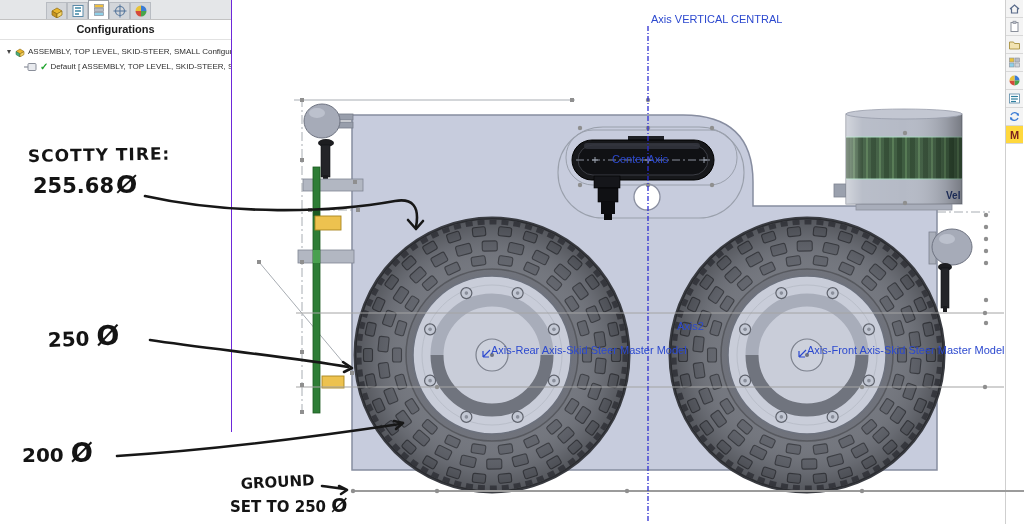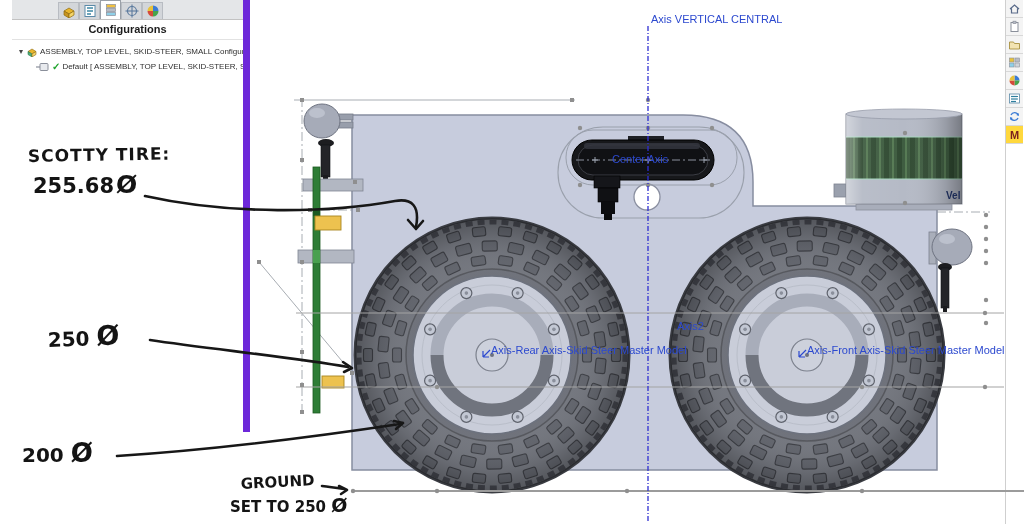--- a/index.html
+++ b/index.html
@@ -1,20 +1,20 @@
 <!DOCTYPE html>
 <html><head>
 <meta charset="utf-8">
 <style>
   html,body{margin:0;padding:0;background:#fff;}
   body{width:1024px;height:524px;overflow:hidden;font-family:"Liberation Sans",sans-serif;position:relative;}
   .app{position:absolute;inset:0;width:1024px;height:524px;background:#fff;}
 
   
-  .left-panel{position:absolute;left:12px;top:0;width:231px;height:432px;background:#fff;border-right:7px solid #6d28d9;z-index:2;}
+  .left-panel{position:absolute;left:0;top:0;width:231px;height:432px;background:#fff;border-right:1px solid #6d28d9;z-index:2;}
   .tabstrip{height:19px;background:#e4e6e8;border-bottom:1px solid #c2c2c2;display:flex;align-items:flex-end;padding-left:46px;}
   .tab{width:21px;height:17px;display:flex;align-items:center;justify-content:center;background:#d3d6da;border:1px solid #b8bcc2;border-bottom:none;box-sizing:border-box;}
   .tab.active{background:#fff;border-color:#9aa0a8;height:19px;}
   .panel-header{font-size:11px;font-weight:bold;color:#1c1c1c;text-align:center;padding:3px 0 4px 0;border-bottom:1px solid #e2e2e2;}
   .tree{padding-top:4px;font-size:8px;color:#2e2e2e;}
   .tree-row{display:flex;align-items:center;height:15px;white-space:nowrap;overflow:hidden;}
   .tree-row .lbl{overflow:hidden;text-overflow:clip;white-space:nowrap;}
   .twisty{font-size:8px;color:#444;width:10px;text-align:center;flex:0 0 10px;}
   .tree-icon{flex:0 0 auto;margin-right:2px;}
   .check{color:#1ea32c;font-weight:bold;font-size:10px;margin:0 2px 0 1px;}

